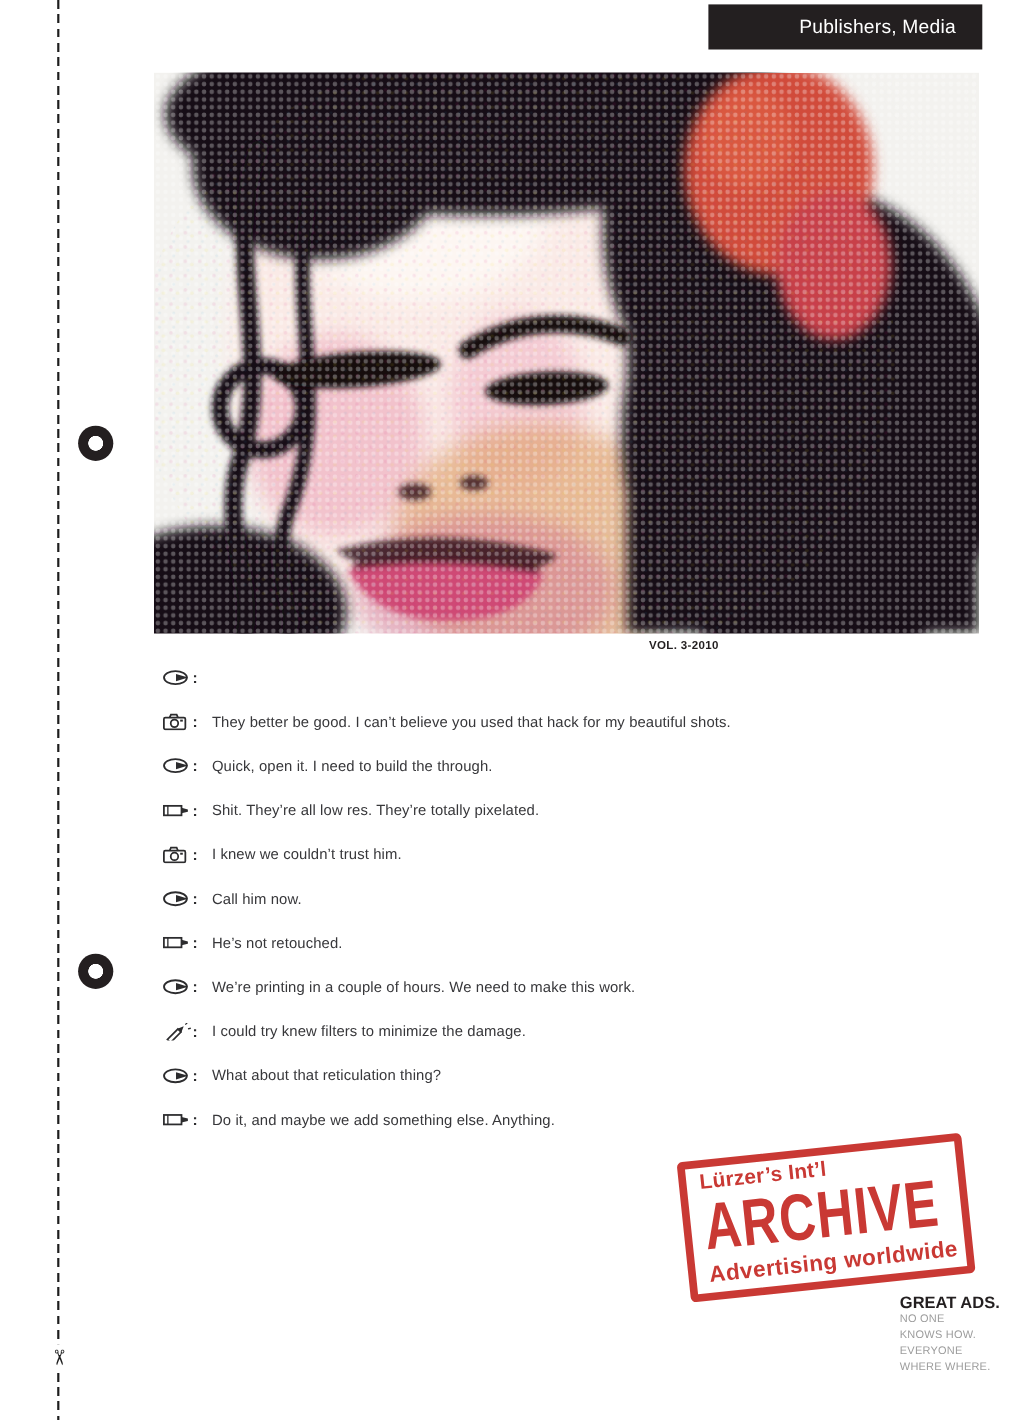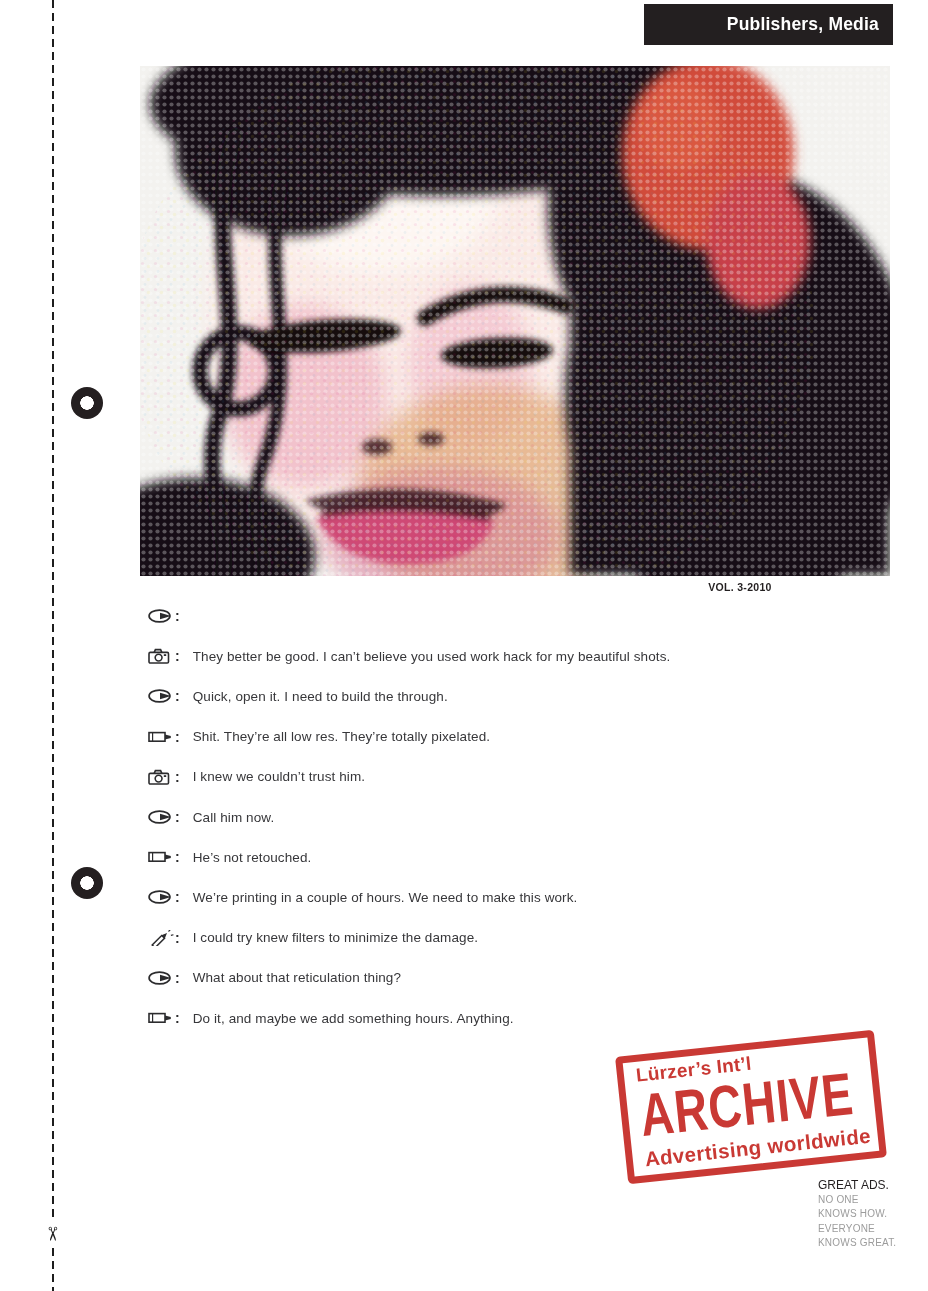--- a/index.html
+++ b/index.html
@@ -12,43 +12,43 @@
     background:repeating-linear-gradient(to bottom,#1d1d1d 0 8px,transparent 8px 13px);}
   .scissors{position:absolute;left:40px;top:1222px;width:24px;height:24px;
     font-size:19px;color:#1d1d1d;transform:rotate(90deg);line-height:24px;text-align:center;background:#fff;}
   
   .hole{position:absolute;width:32px;height:32px;border-radius:50%;
     background:radial-gradient(circle,#ffffff 0 6.5px,#241f20 7px 16px);}
   .hole.h1{left:71px;top:387px;}
   .hole.h2{left:71px;top:867px;}
   
   .banner{position:absolute;left:644px;top:4px;width:249px;height:41px;background:#231f20;
-    color:#fff;font-weight:bold;font-size:17.5px;line-height:41px;text-align:right;
-    padding-right:14px;box-sizing:border-box;letter-spacing:.2px;}
+    color:#fff;font-weight:normal;font-size:17.5px;line-height:41px;text-align:right;
+    padding-right:24px;box-sizing:border-box;letter-spacing:.2px;}
   
   .artwork{position:absolute;left:140px;top:66px;width:750px;height:510px;}
-  .vol{position:absolute;left:590px;top:581px;width:300px;text-align:center;
+  .vol{position:absolute;left:590px;top:581px;width:300px;text-align:left;
     font-size:10.5px;font-weight:bold;letter-spacing:.3px;color:#231f20;}
   
   .drow{position:absolute;left:140px;height:20px;display:flex;align-items:center;color:#37373a;}
   .dicon{width:34px;display:flex;justify-content:flex-end;align-items:center;color:#2c2c2e;}
   .dicon svg{overflow:visible;display:block;}
   .dcolon{font-size:14px;font-weight:bold;margin-left:1px;color:#2c2c2e;}
   .dtext{margin-left:13px;font-size:13.5px;letter-spacing:.1px;white-space:nowrap;}
   
   .stamp{position:absolute;left:621px;top:1043px;width:260px;height:128px;box-sizing:border-box;
     border:7px solid #c72f2a;border-radius:5px;transform:rotate(-6deg);color:#c72f2a;
     padding:3px 0 0 12px;opacity:.95;}
   .s1{font-size:19px;font-weight:bold;letter-spacing:.2px;}
   .s2{font-size:46px;font-weight:bold;letter-spacing:1px;height:60px;line-height:58px;
     transform:scaleY(1.3);transform-origin:left center;white-space:nowrap;}
   .s3{font-size:20.5px;font-weight:bold;letter-spacing:.4px;margin-top:1px;white-space:nowrap;}
   
   .tag{position:absolute;left:818px;top:1178px;line-height:14.6px;}
-  .tag .lead{font-size:12px;font-weight:normal;color:#231f20;}
+  .tag .lead{font-size:15px;font-weight:bold;color:#231f20;}
   .tag .g{font-size:10px;color:#9c9c9c;letter-spacing:.2px;}
   .tag div{white-space:nowrap;}
   
   .site{position:absolute;left:72px;top:1290px;font-size:11px;font-weight:bold;color:#231f20;}
 </style>
 </head>
 <body>
 
 <svg width="0" height="0" style="position:absolute" aria-hidden="true">
   <defs>
@@ -168,21 +168,21 @@
     <span class="dcolon">:</span>
   </div>
 
   <div class="drow" style="top: 646.2px;">
     <span class="dicon">
       <svg width="26" height="16" viewBox="0 0 26 16">
           <use href="#icon-camera"></use>
         </svg>
     </span>
     <span class="dcolon">:</span>
-    <span class="dtext">They better be good. I can’t believe you used work hack for my beautiful shots.</span>
+    <span class="dtext">They better be good. I can’t believe you used that hack for my beautiful shots.</span>
   </div>
 
   <div class="drow" style="top: 686.4px;">
     <span class="dicon">
       <svg width="26" height="16" viewBox="0 0 26 16">
           <use href="#icon-mouse"></use>
         </svg>
     </span>
     <span class="dcolon">:</span>
     <span class="dtext">Quick, open it. I need to build the through.</span>
@@ -258,33 +258,33 @@
     <span class="dtext">What about that reticulation thing?</span>
   </div>
 
   <div class="drow" style="top: 1008px;">
     <span class="dicon">
       <svg width="26" height="16" viewBox="0 0 26 16">
           <use href="#icon-marker"></use>
         </svg>
     </span>
     <span class="dcolon">:</span>
-    <span class="dtext">Do it, and maybe we add something hours. Anything.</span>
+    <span class="dtext">Do it, and maybe we add something else. Anything.</span>
   </div>
 </div>
 
 <div class="stamp">
   <div class="s1">Lürzer’s Int’l</div>
   <div class="s2">ARCHIVE</div>
   <div class="s3">Advertising worldwide</div>
 </div>
 
 <div class="tag">
   <div class="lead">GREAT ADS.</div>
   <div id="tag-rest">
       <div class="g">NO ONE</div>
       <div class="g">KNOWS HOW.</div>
       <div class="g">EVERYONE</div>
-      <div class="g">KNOWS GREAT.</div>
+      <div class="g">WHERE WHERE.</div>
     </div>
 </div>
 
 <div class="site">luerzersarchive.com</div>
 
 </body></html>

